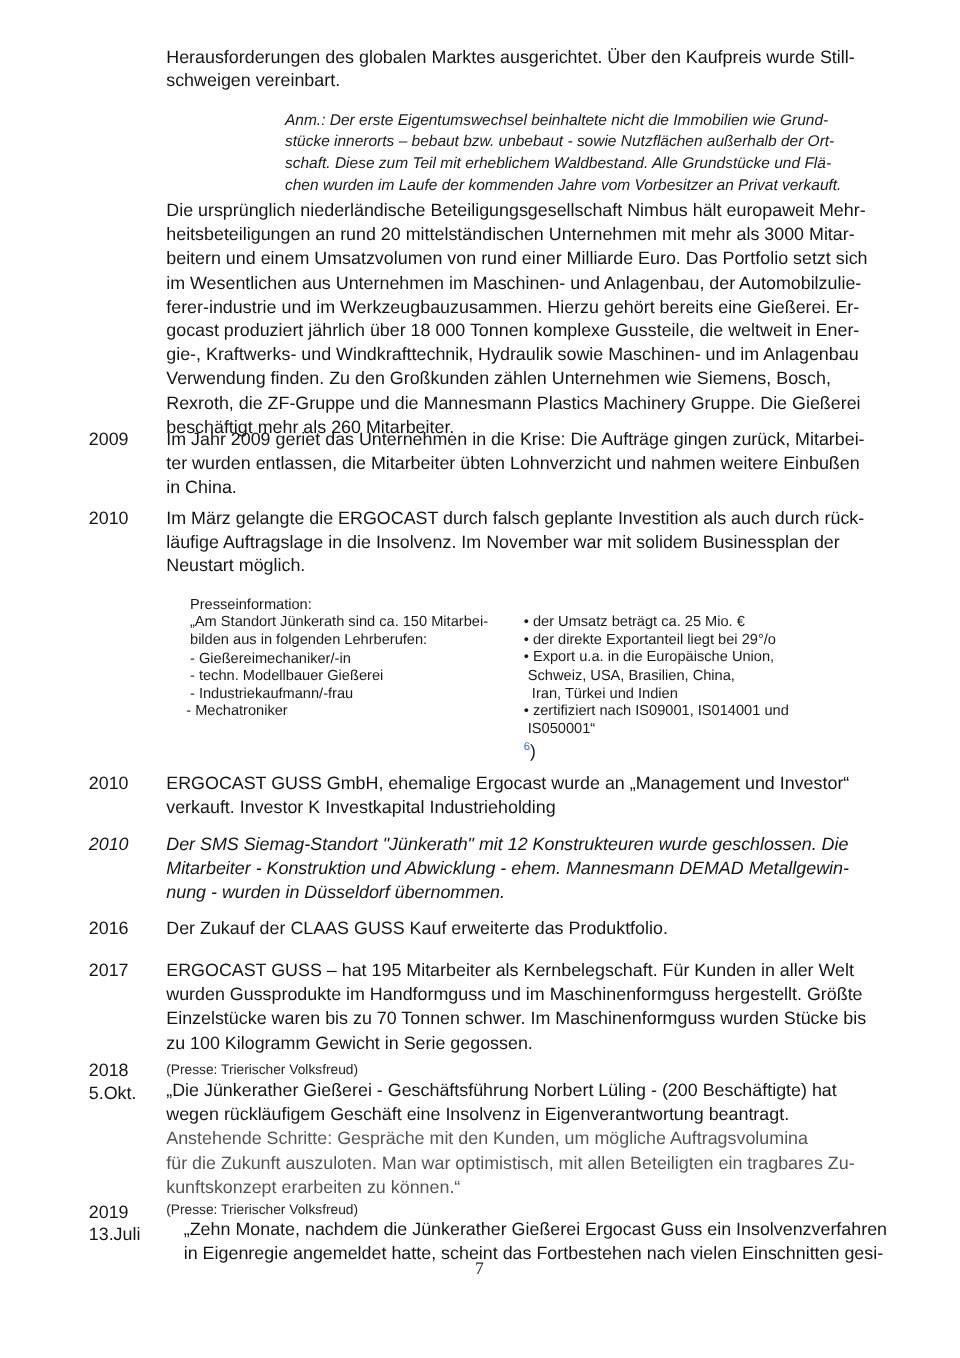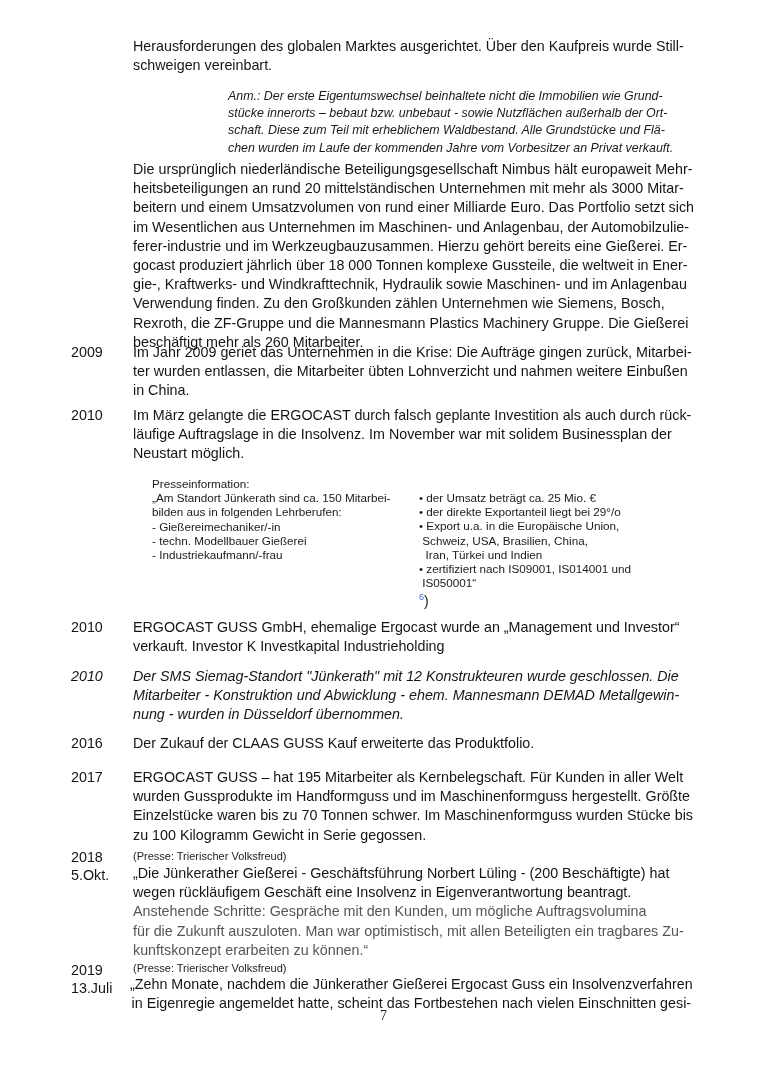--- a/index.html
+++ b/index.html
@@ -71,20 +71,21 @@
     <span class="line">Neustart möglich.</span>
   </div>
 
   <div class="abs press" style="left:152px; top:477px;">
     <span class="line">Presseinformation:</span>
     <span class="line">„Am Standort Jünkerath sind ca. 150 Mitarbei-</span>
     <span class="line">bilden aus in folgenden Lehrberufen:</span>
     <span class="line">- Gießereimechaniker/-in</span>
     <span class="line">- techn. Modellbauer Gießerei</span>
     <span class="line">- Industriekaufmann/-frau</span>
+    <span class="line" style="margin-left:-3px;">- Mechatroniker</span>
   </div>
   <div class="abs press" style="left:419px; top:491px;">
     <span class="line">• der Umsatz beträgt ca. 25 Mio. €</span>
     <span class="line">• der direkte Exportanteil liegt bei 29°/o</span>
     <span class="line">• Export u.a. in die Europäische Union,</span>
     <span class="line" style="white-space:pre;"> Schweiz, USA, Brasilien, China,</span>
     <span class="line" style="white-space:pre;">  Iran, Türkei und Indien</span>
     <span class="line">• zertifiziert nach IS09001, IS014001 und</span>
     <span class="line" style="white-space:pre;"> IS050001“</span>
     <span class="line" style="font-size:14px; line-height:15px;">
@@ -125,19 +126,19 @@
     <span class="line">„Die Jünkerather Gießerei - Geschäftsführung Norbert Lüling - (200 Beschäftigte)  hat</span>
     <span class="line">wegen rückläufigem Geschäft eine Insolvenz in Eigenverantwortung beantragt.</span>
     <span class="line grey">Anstehende Schritte: Gespräche mit den Kunden, um mögliche Auftragsvolumina</span>
     <span class="line grey">für die Zukunft auszuloten. Man war optimistisch, mit allen Beteiligten ein tragbares Zu-</span>
     <span class="line grey">kunftskonzept erarbeiten zu können.“</span>
   </div>
 
   <div class="abs year" style="left:71px; top:961px;">2019</div>
   <div class="abs year" style="left:71px; top:979px;">13.Juli</div>
   <div class="abs src" style="left:133px; top:961px;">(Presse: Trierischer Volksfreud)</div>
-  <div class="abs body-text" style="left:130px; top:975px;text-align:center;">
+  <div class="abs body-text" style="left:147px; top:975px;">
     <span class="line">„Zehn Monate, nachdem die Jünkerather Gießerei Ergocast Guss ein Insolvenzverfahren</span>
     <span class="line">in Eigenregie angemeldet hatte, scheint das Fortbestehen nach vielen Einschnitten gesi-</span>
   </div>
 
   <div class="abs pageno" style="left:380px; top:1008px;">7</div>
 </div>
 
 </body></html>

